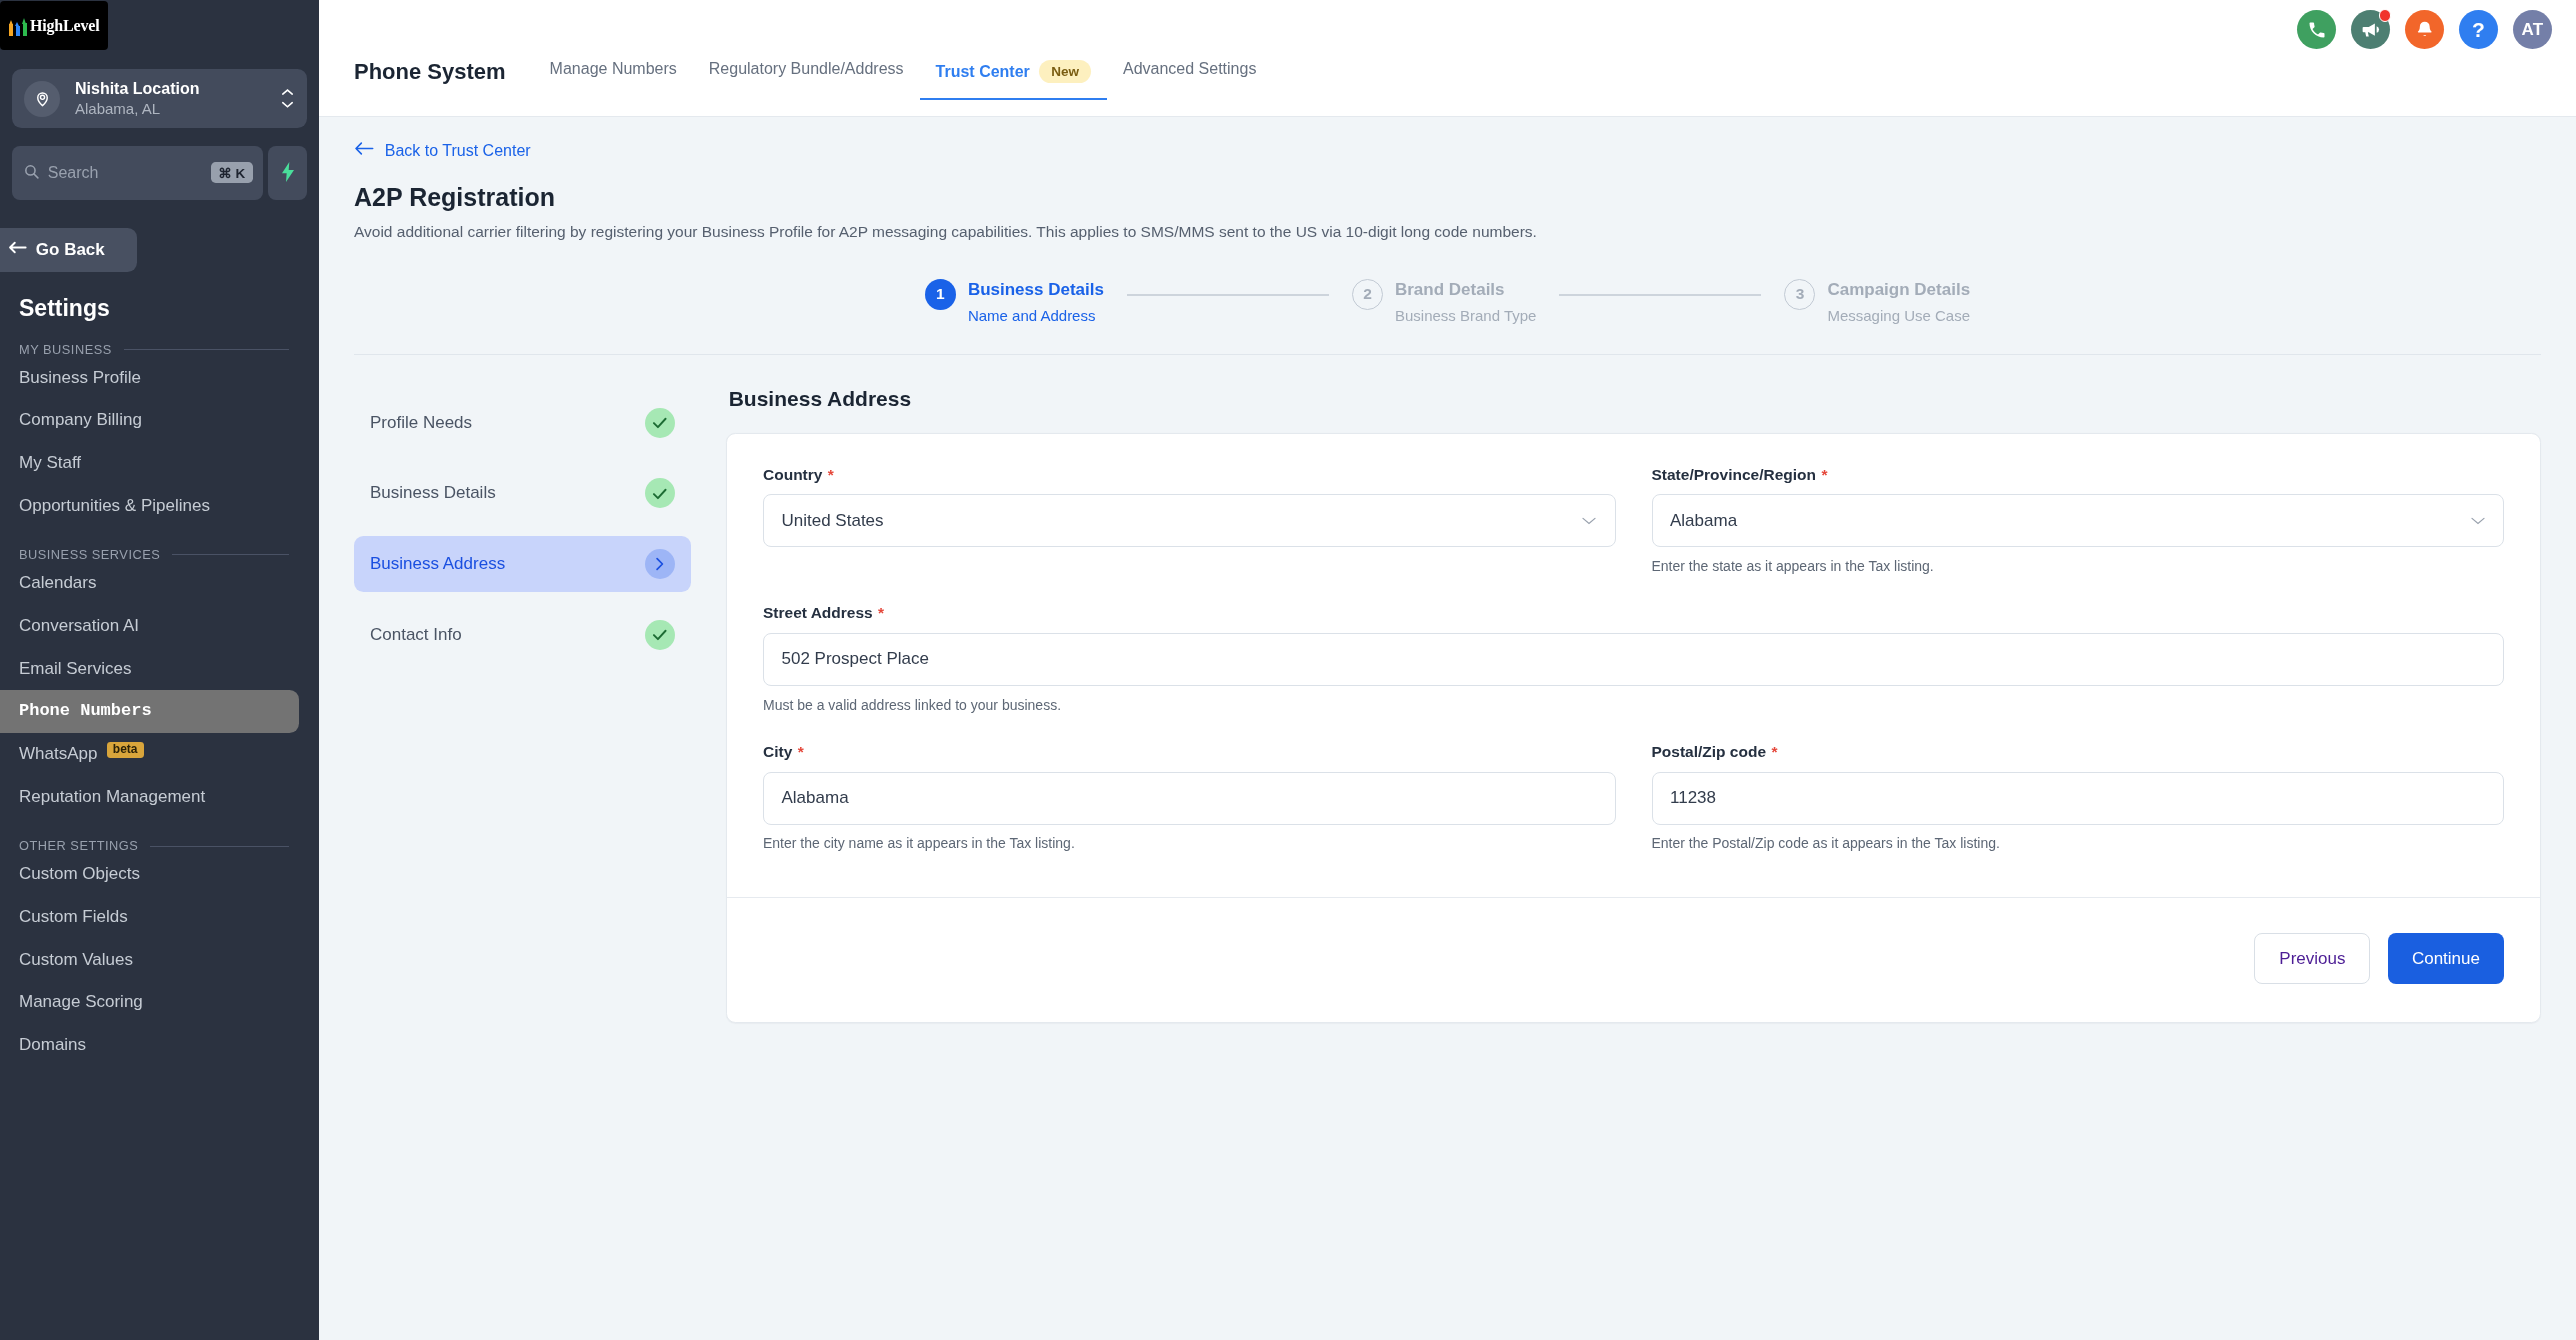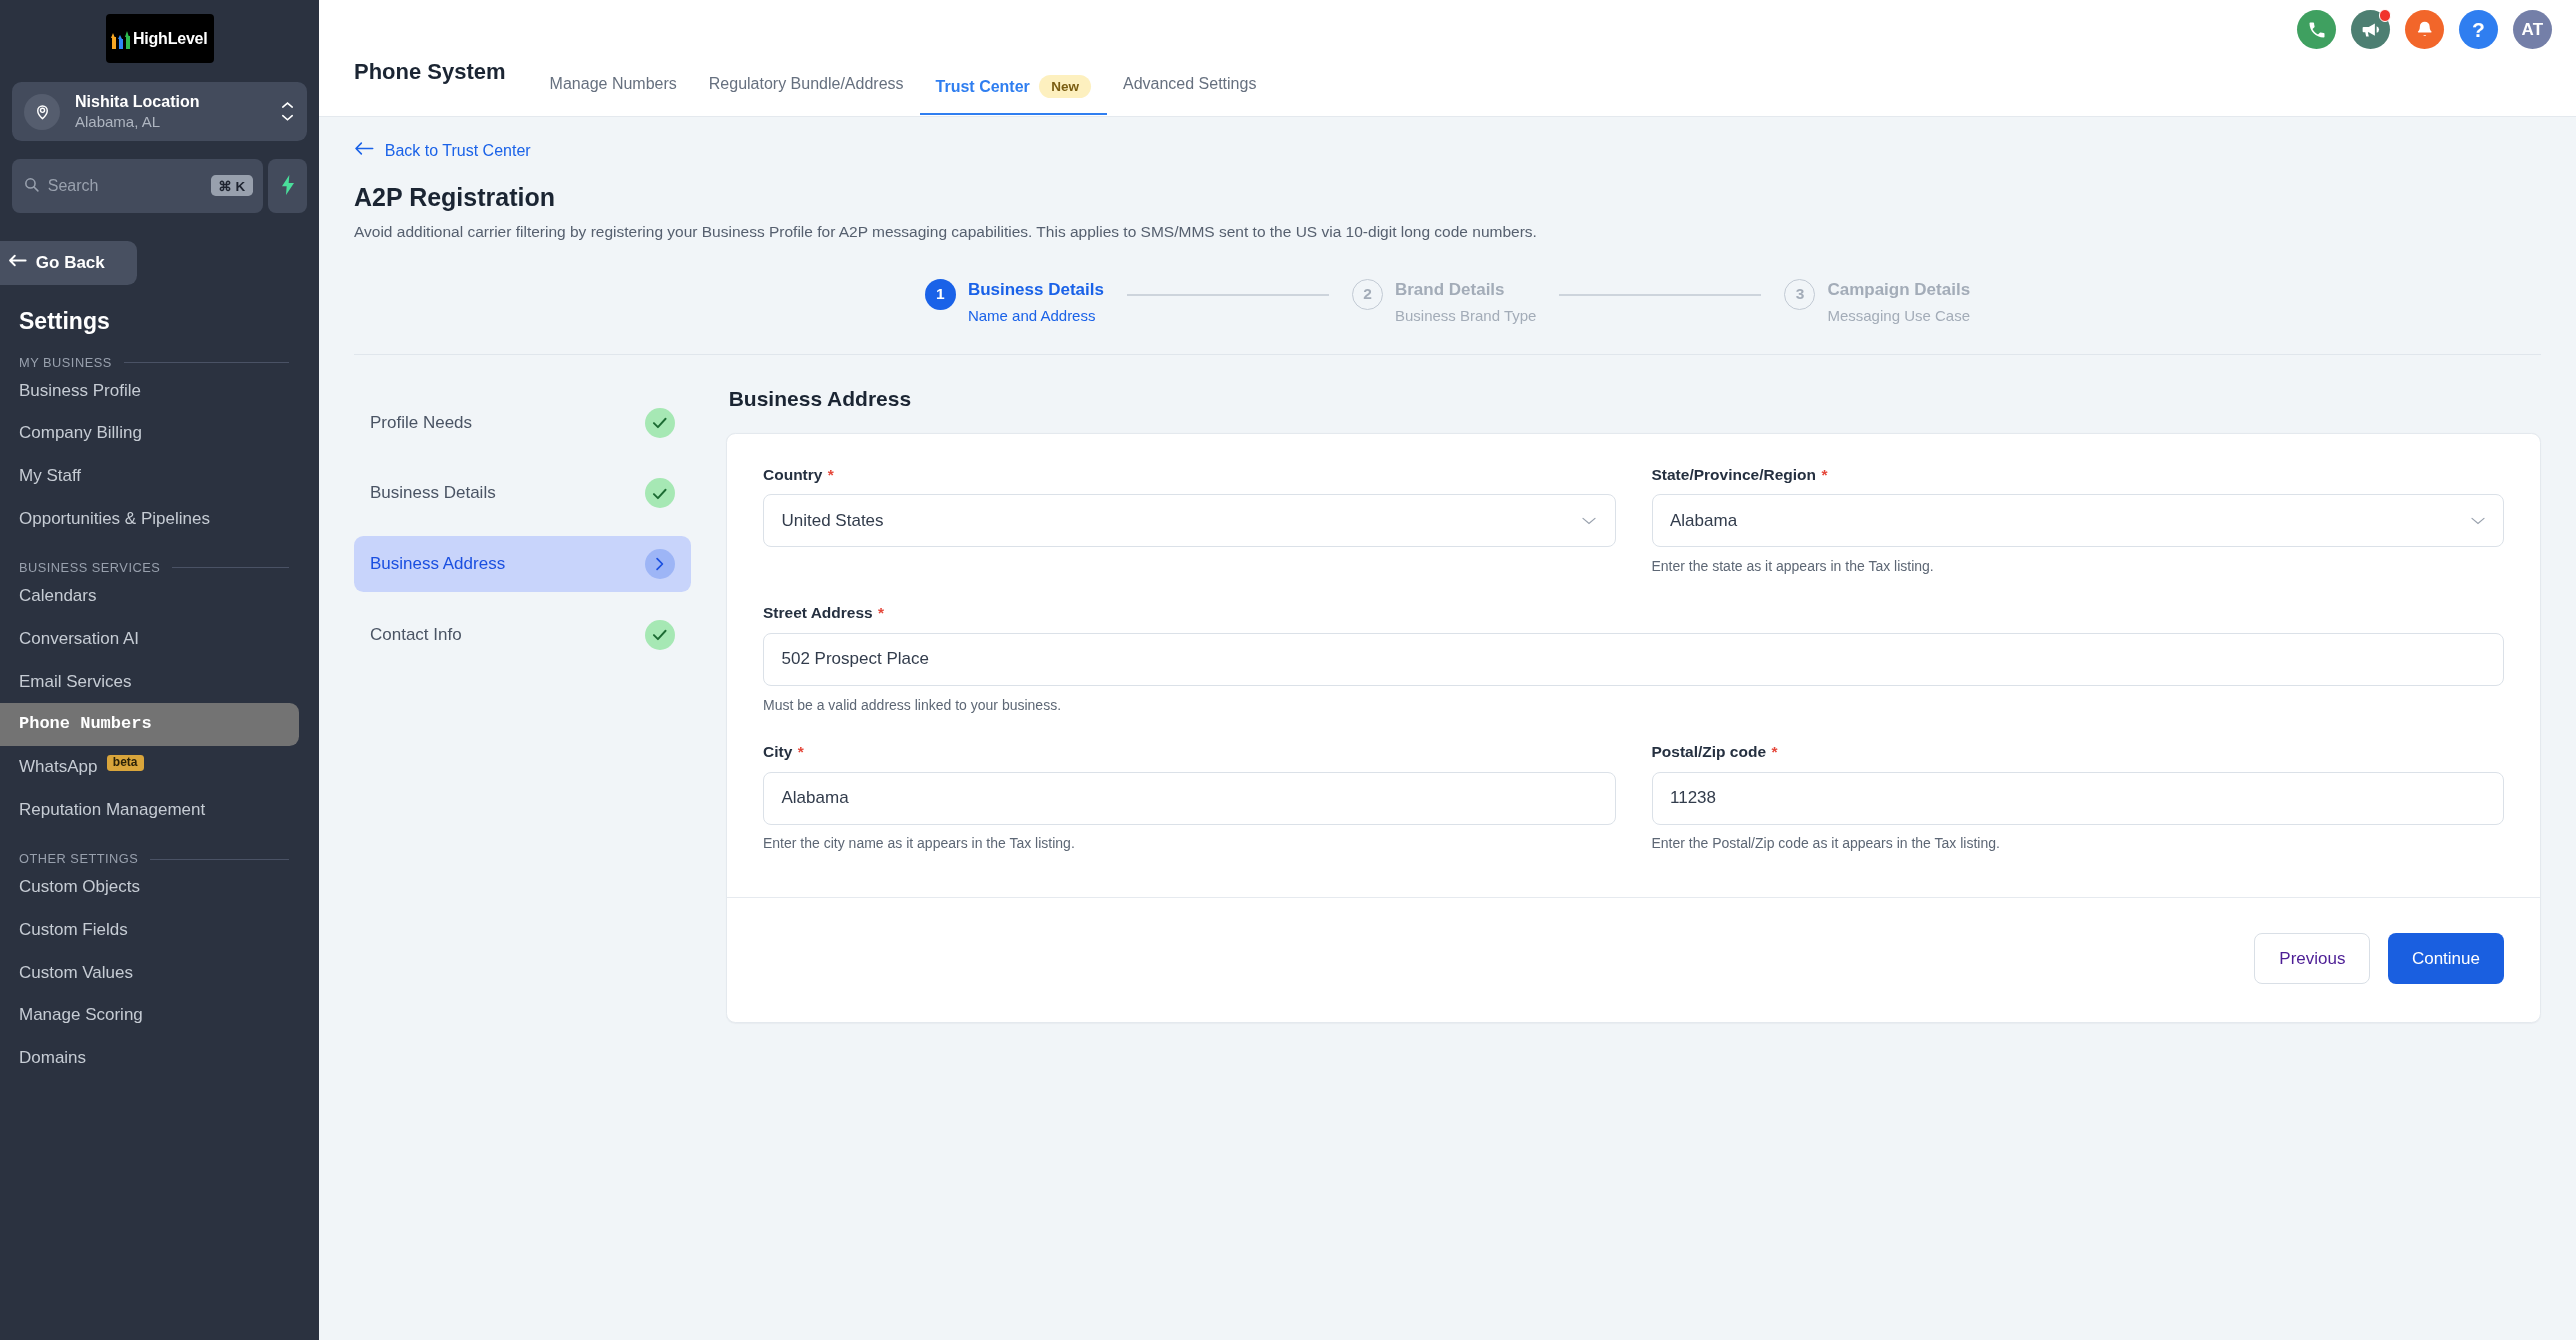--- a/index.html
+++ b/index.html
@@ -12,21 +12,21 @@
   .app { display: flex; width: 2576px; height: 1341px; }
 
   
   .sidebar {
     width: 319px; height: 1341px;
     background: #2b3240;
     flex: 0 0 319px;
     position: relative;
     overflow: hidden;
   }
-  .logo-wrap { display: flex; justify-content: center; padding-top: 14px; }
+  .logo-wrap { display: flex; padding-top: 1px; font-family: Liberation Serif, serif; }
   .logo-box {
     background: #000; width: 108px; height: 49px;
     border-radius: 4px;
     display: flex; align-items: center; justify-content: center; gap: 2.7px;
   }
   .logo-arrows { display: flex; align-items: flex-end; gap: 1.3px; height: 20px; }
   .arr { width: 5.4px; position: relative; }
   .arr .stem { position: absolute; bottom: 0; left: 0.7px; width: 4px; }
   .arr .head {
     position: absolute; top: 0; left: 0;
@@ -131,21 +131,21 @@
     padding: 0 0 0 35px; height: 58px; flex: 0 0 58px;
     border-bottom: 0.7px solid #e4e9ee; gap: 0;
   }
   .page-name {
     font-size: 22px; font-weight: 600; color: #1b2533;
     padding-bottom: 15px; margin-right: 28px; white-space: nowrap;
   }
   .tab {
     font-size: 16px; color: #66707f; padding: 0 16px 15px 16px;
     display: flex; align-items: center; gap: 9.4px; white-space: nowrap;
-    border-bottom: 2.7px solid transparent; position: relative; top: 16px;
+    border-bottom: 2.7px solid transparent; position: relative; top: 1px;
   }
   .tab.active { color: #2f7ef0; font-weight: 600; border-bottom-color: #2f7ef0; }
   .new-badge {
     background: #fdf0bf; color: #7a5d12; font-size: 13.5px;
     font-weight: 600; border-radius: 673px; padding: 4px 12px;
   }
 
   .content { flex: 1; overflow: hidden; padding: 0 35px; }
   .backlink {
     display: flex; align-items: center; gap: 10.8px;

